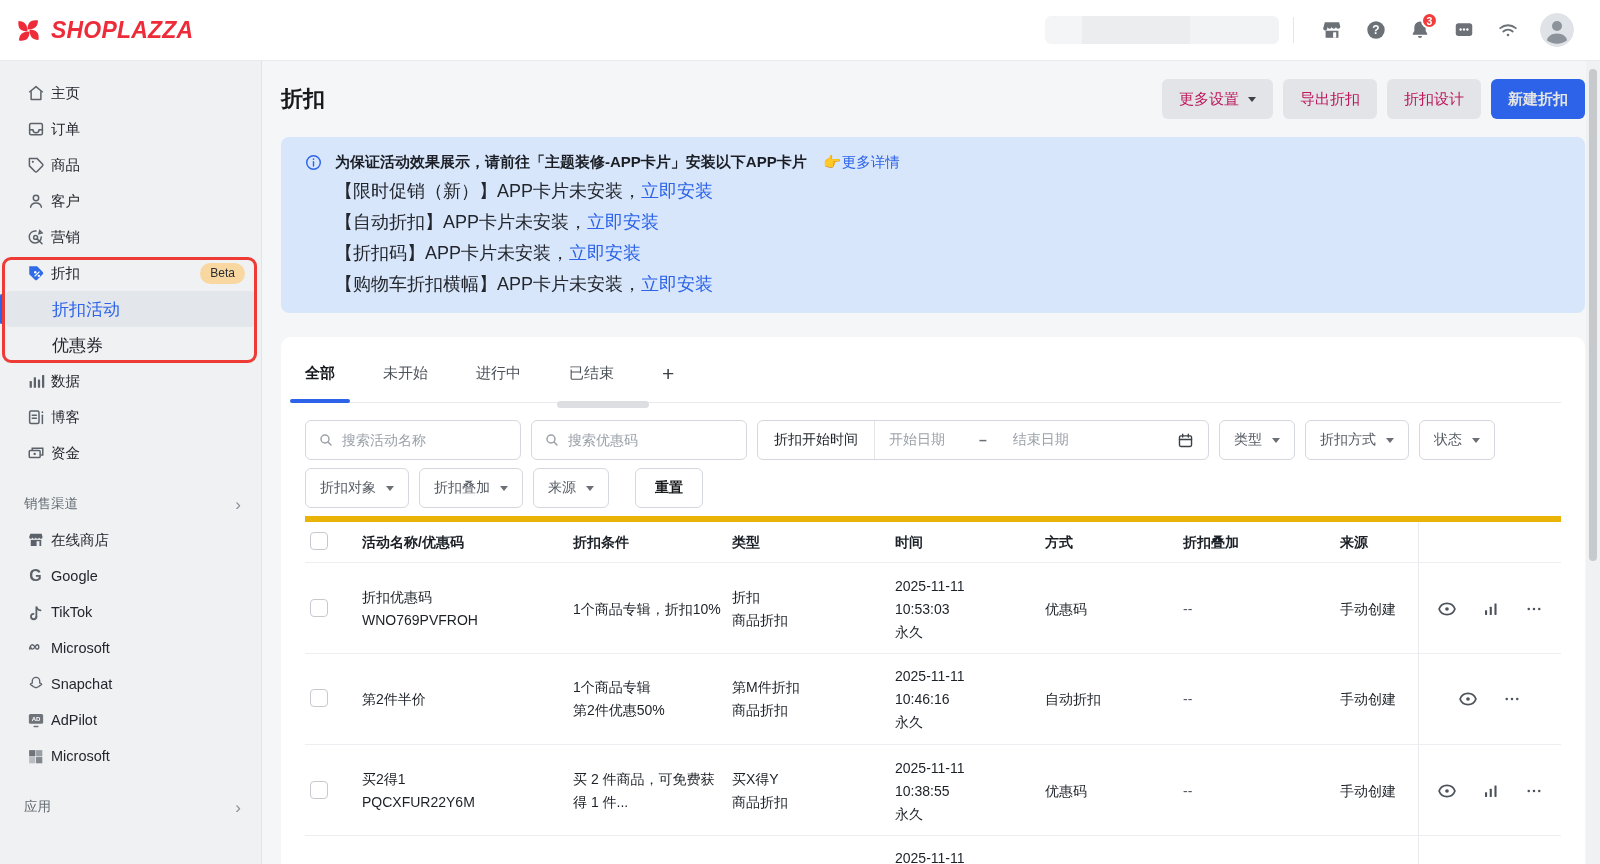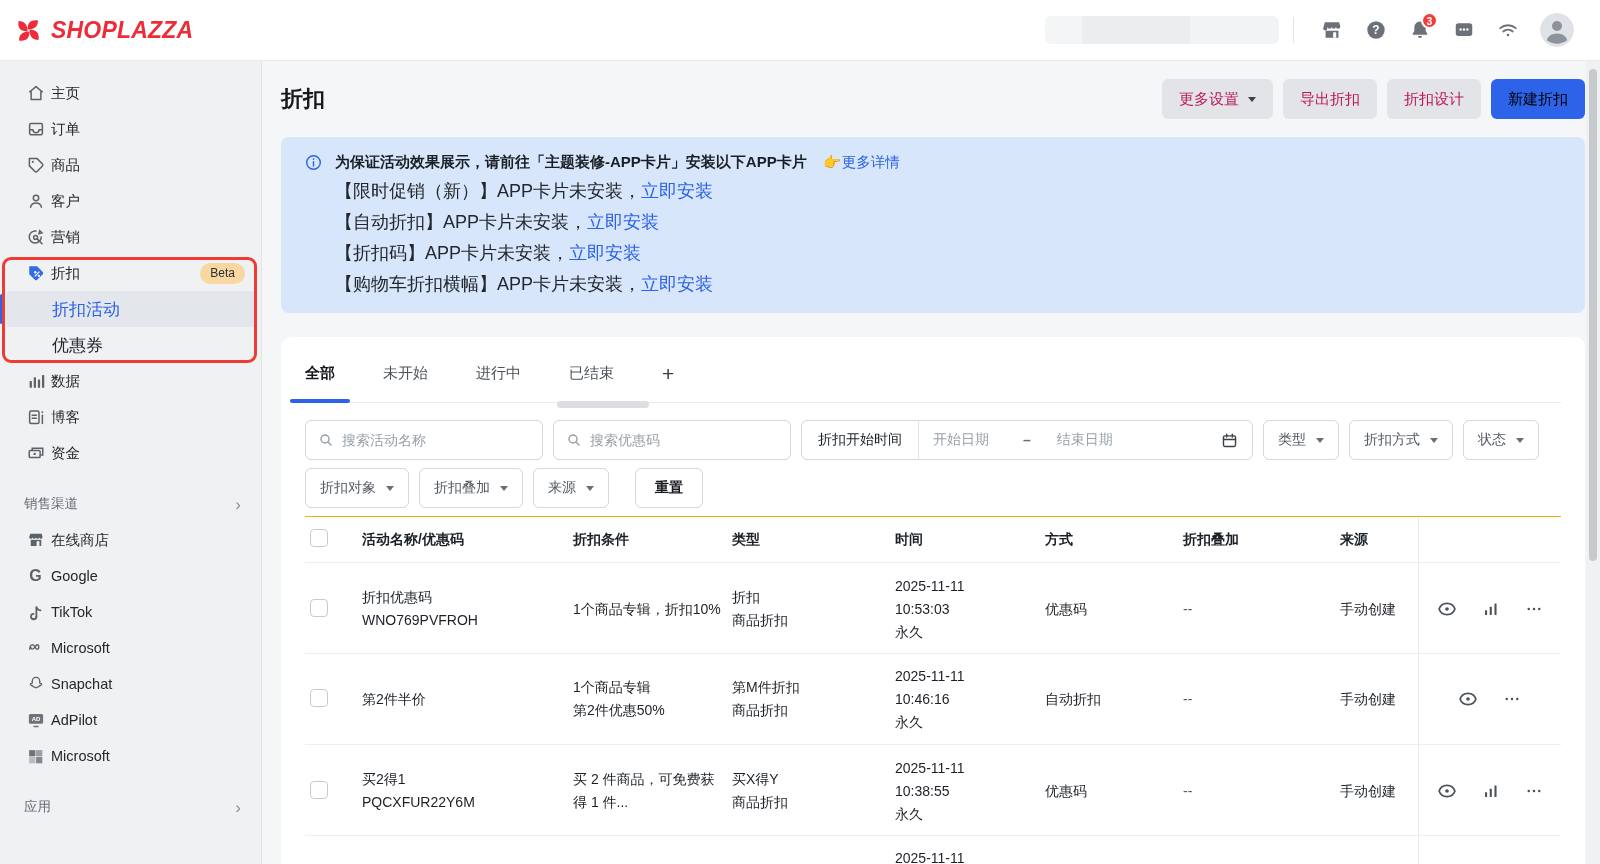--- a/index.html
+++ b/index.html
@@ -53,21 +53,21 @@
 
   
   .main { flex:1; background:#f5f6f8; padding:0 15px 0 19px; overflow:hidden; }
   .page-head { height:76px; display:flex; align-items:center; justify-content:space-between; }
   .page-title { font-size:22px; font-weight:700; color:#17191d; }
   .head-actions { display:flex; align-items:center; }
   .btn { height:40px; padding:0 17px; border:none; border-radius:6px; background:#e2e4e8;
          color:#be185d; font-size:15px; font-weight:500; display:inline-flex; align-items:center;
          gap:9px; margin-left:10px; cursor:pointer;
          font-family:"Liberation Sans","DejaVu Sans",sans-serif; }
-  .btn.primary { background:#2c63e8; color:#000000; }
+  .btn.primary { background:#2c63e8; color:#e5e5e5;font-weight:bold; }
 
   
   .banner { background:#d8e6fb; border-radius:8px; padding:16px 24px 17px; }
   .banner-head { display:flex; align-items:center; gap:13px; font-size:15px; font-weight:700; color:#1b1f25; }
   .info-icn { flex-shrink:0; color:#2c63e8; }
   .link { color:#2c63e8; cursor:pointer; text-decoration:none; }
   .banner-more { font-weight:400; margin-left:4px; font-size:14.5px; }
   .banner-item { margin:7px 0 0 30px; font-size:18px; color:#23272d; }
   .banner-item:first-of-type { margin-top:10px; }
 
@@ -82,40 +82,40 @@
                        height:4px; border-radius:4px; background:#2c63e8; }
   .tab-add { font-size:21px; color:#3c4148; padding-bottom:16px; cursor:pointer; }
   .tabs-thumb { position:absolute; bottom:-6px; left:252px; width:92px; height:7px;
                 border-radius:4px; background:#dcdee2; }
 
   
   .filters { padding-top:17px; }
   .filter-row { display:flex; gap:10px; margin-bottom:8px; }
   .control { height:40px; border:1px solid #d5d8dd; border-radius:6px; background:#fff;
              display:flex; align-items:center; font-size:14px; }
-  .search { width:238px; padding:0 12px; gap:8px; color:#9aa1a9; }
+  .search { width:216px; padding:0 12px; gap:8px; color:#9aa1a9; }
   .search input { border:none; outline:none; flex:1; min-width:0; font-size:14px; color:#1c2127;
                   font-family:"Liberation Sans","DejaVu Sans",sans-serif; }
   .search input::placeholder { color:#9aa1a9; }
   .date-group { width:452px; }
   .date-label { height:100%; display:flex; align-items:center; padding:0 16px;
                 border-right:1px solid #e3e5e9; color:#1c2127; cursor:pointer; }
   .date-range { flex:1; display:flex; align-items:center; padding:0 14px; color:#9aa1a9; cursor:pointer; }
   .date-sep { margin:0 26px 0 34px; color:#6a7076; font-weight:700; }
   .cal-icn { margin-left:auto; color:#3c4148; }
   .select { padding:0 14px; gap:10px; color:#555b63; cursor:pointer; }
   .caret { width:0; height:0; border-left:4.5px solid transparent; border-right:4.5px solid transparent;
            border-top:5.5px solid #6a7076; }
   .btn .caret { border-top-color:#3c4148; }
   .reset-btn { width:68px; justify-content:center; font-weight:700; color:#17191d; cursor:pointer;margin-left:16px; }
 
   
   .t-row { display:grid; grid-template-columns:57px 211px 159px 163px 150px 138px 157px 78px 142px;
            align-items:center; }
-  .t-head { height:46px; border-top:1px solid #eab308; font-weight:600; font-size:14.5px; color:#17191d; }
+  .t-head { height:46px; border-top:6px solid #eab308; font-weight:600; font-size:14.5px; color:#17191d; }
   .t-row.data { height:91px; border-top:1px solid #eceef1; }
   .cell { line-height:23px; white-space:pre-line; padding-right:10px; font-size:14px; color:#1c2127; }
   .cell.top3 { align-self:stretch; padding-top:11px; }
   .cb { width:18px; height:18px; appearance:none; -webkit-appearance:none; border:1.5px solid #c6cad0;
         border-radius:4px; background:#fff; margin-left:5px; cursor:pointer; }
   .muted { color:#555b63; }
   .actions-cell { border-left:1px solid #e8eaee; height:100%; display:flex; align-items:center;
                   justify-content:center; gap:25px; color:#4c525a; }
   .act { cursor:pointer; display:flex; align-items:center; }
 

